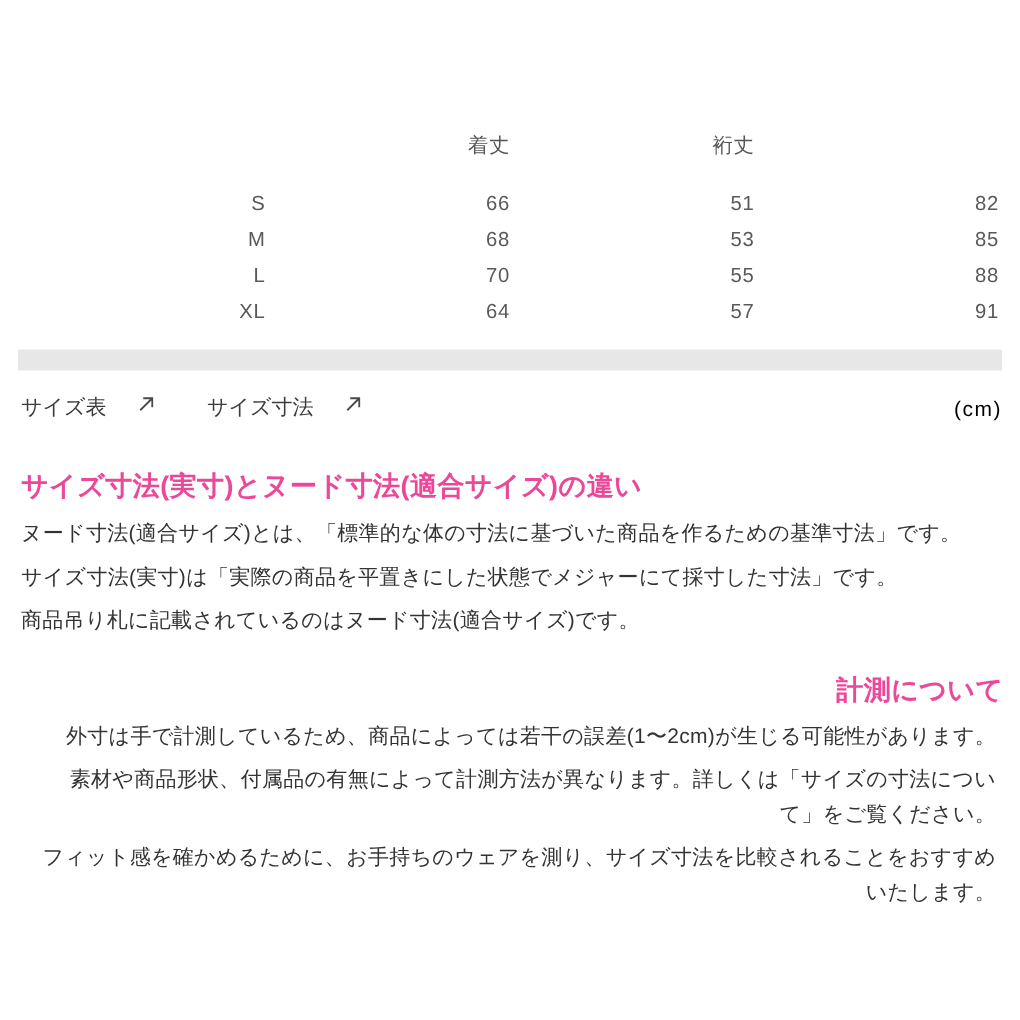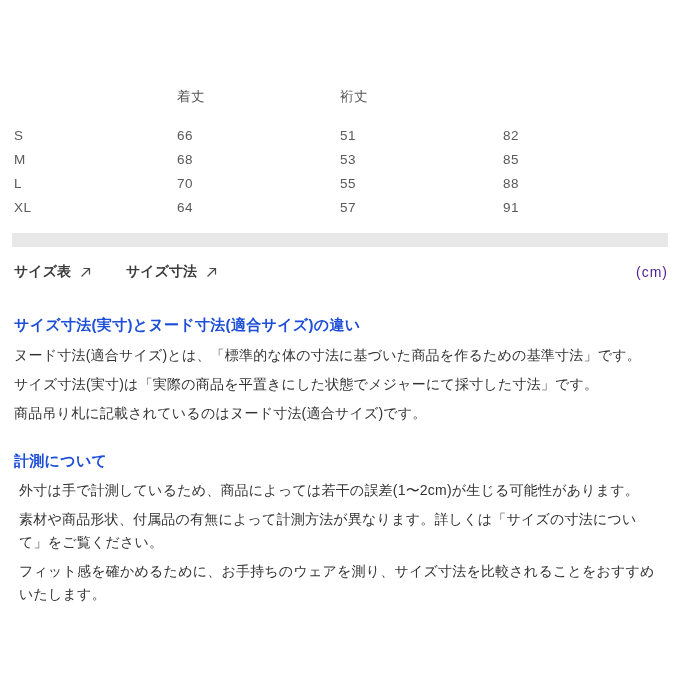--- a/index.html
+++ b/index.html
@@ -16,21 +16,21 @@
     position: absolute;
     top: 86px; left: 14px; width: 652px;
     display: grid;
     grid-template-columns: repeat(4, 1fr);
     grid-template-rows: 22px 15px repeat(4, 24px);
     font-size: 13.5px;
     color: #595959;
     letter-spacing: 0.5px;
   }
   .size-table .cell {
-    text-align: left;
+    text-align: right;
     align-self: center;
     white-space: nowrap;
   }
   .size-table .col-header { color: #555555; }
   .size-table .row-spacer { grid-column: 1 / -1; }
 
   
   .scrollbar-track {
     position: absolute;
     top: 233px; left: 12px; width: 656px; height: 14px;
@@ -42,54 +42,52 @@
   .links-row {
     position: absolute;
     top: 261px; left: 14px; width: 654px; height: 22px;
     display: flex;
     align-items: center;
     font-size: 14px;
     color: #3c3c3c;
   }
   .table-link {
     display: inline-flex;
-    align-items: center;
-    gap: 8px;
+    gap: 20px;
     margin-right: 34px;
     cursor: pointer;
-    font-weight: bold;
   }
   .table-link .arrow { display: inline-flex; }
   .unit-label {
     margin-left: auto;
-    color: #4c1d95;
+    color: #000000;
     letter-spacing: 1px;
   }
 
   
   .content {
     position: absolute;
     top: 314px; left: 14px; width: 655px;
     color: #333333;
     font-size: 14px;
   }
   .content h3 {
     margin: 0 0 8px 0;
-    font-size: 15px;
+    font-size: 18px;
     font-weight: bold;
-    color: #1d4ed8;
+    color: #ec4899;
     line-height: 21px;
     letter-spacing: 0.3px;
   }
   .section-1 p {
     margin: 0 0 5px 0;
     line-height: 24px;
     letter-spacing: 0.2px;
   }
-  .section-2 { margin-top: 25px; }
+  .section-2 { margin-top: 25px; text-align: right; }
   .section-2 p {
     margin: 5px;
     line-height: 23.5px;
     letter-spacing: 0.2px;
   }
 </style>
 </head>
 <body>
 
 <div class="size-table">

